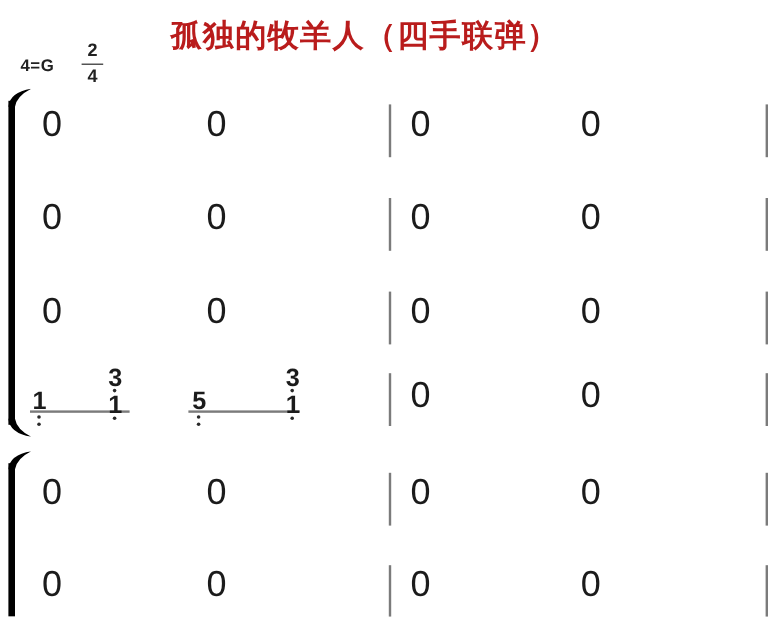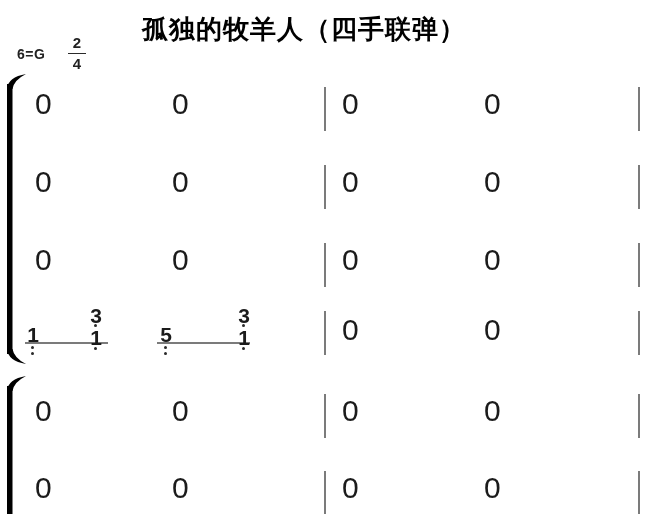--- a/index.html
+++ b/index.html
@@ -23,21 +23,21 @@
     font:600 15px/1.1 "Liberation Sans", sans-serif;
     color:#222222;
   }
   .timesig .ts-line {
     width:18px; height:0; margin:1px auto 2px auto;
     border-top:1.6px solid #2a2a2a;
   }
   .title {
     position:absolute; left:142px; top:14px;
     font:700 26px/1.2 "Liberation Sans", sans-serif;
-    color:#000000; letter-spacing:1px; white-space:nowrap;
+    color:#b91c1c; letter-spacing:1px; white-space:nowrap;
   }
   .bracket { position:absolute; }
   .rest {
     position:absolute;
     font:400 30px/1 "Liberation Sans", sans-serif;
     color:#1b1b1b;
   }
   .num {
     position:absolute; width:12px; text-align:center;
     font:600 21px/1 "Liberation Sans", sans-serif;
@@ -54,21 +54,21 @@
   .odot {
     position:absolute; width:3px; height:3px;
     border-radius:50%; background:#2a2a2a;
   }
 </style>
 </head>
 <body>
 
 <div class="page">
 
-  <span class="keysig">6=G</span>
+  <span class="keysig">4=G</span>
   <div class="timesig">
     <div>2</div>
     <div class="ts-line"></div>
     <div>4</div>
   </div>
   <div class="title">孤独的牧羊人（四手联弹）</div>
 
   <svg class="bracket" style="left:3px;top:74px" width="24" height="290" viewBox="0 0 24 290">
     <rect x="4" y="10" width="5.5" height="270" fill="#000000"></rect>
     <path d="M4 15 Q 5 3 23 0 Q 11 6 9.5 15 Z" fill="#000000"></path>

